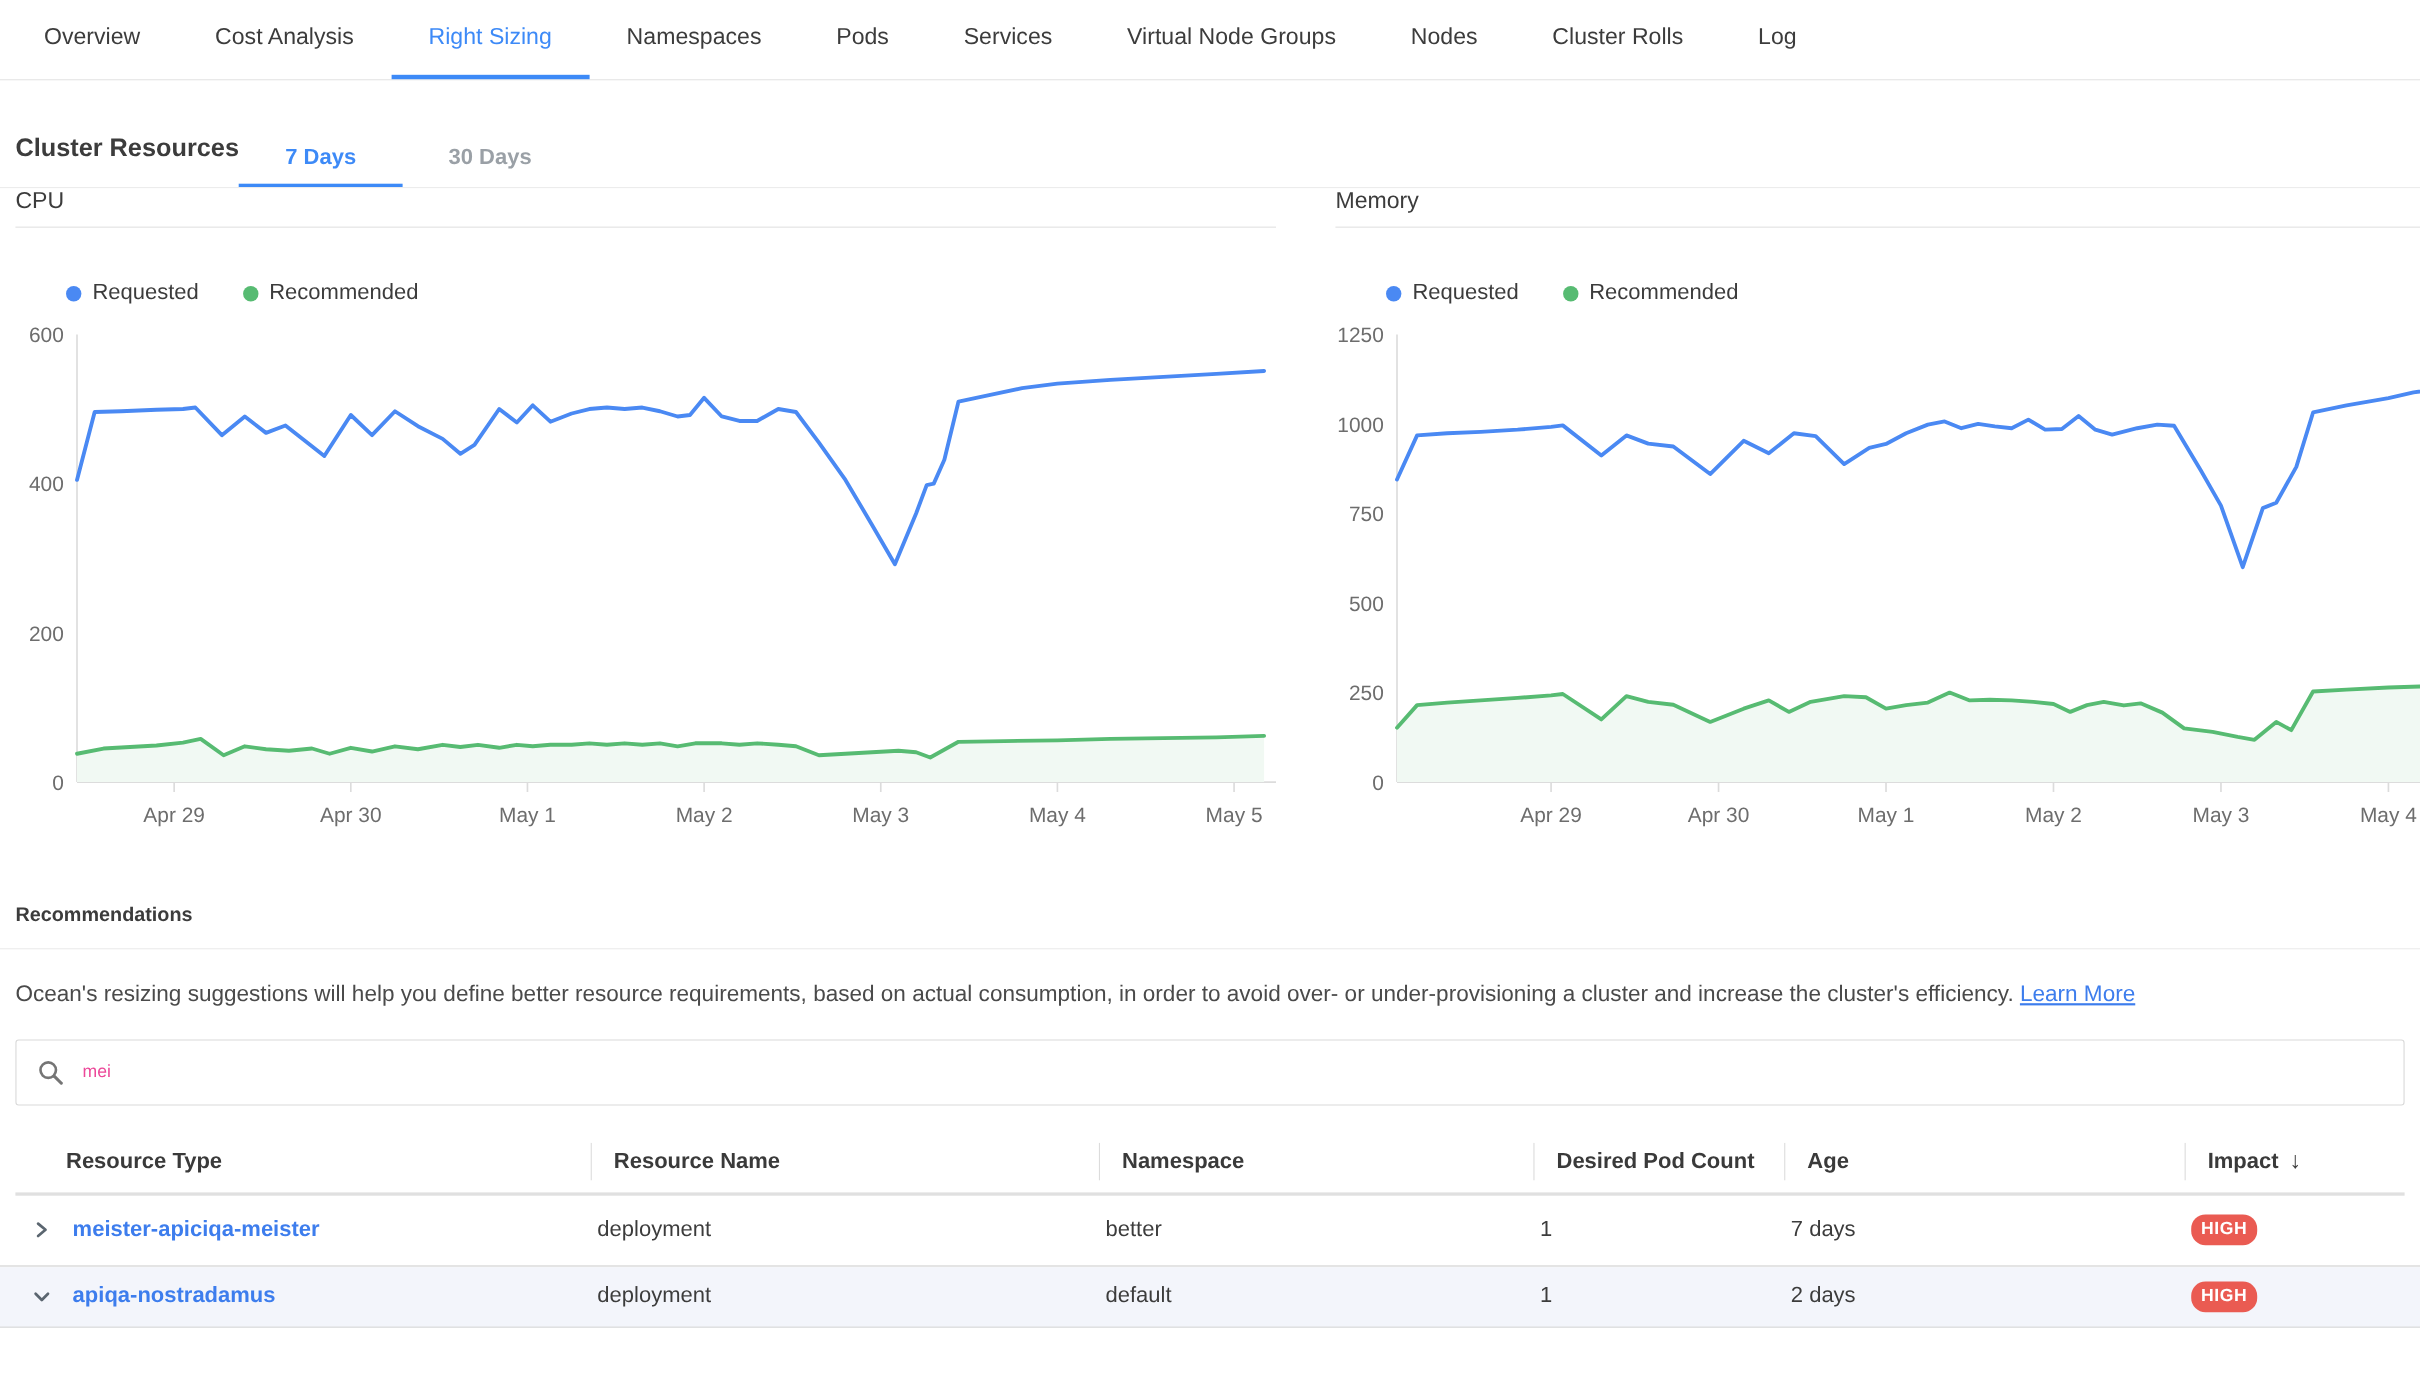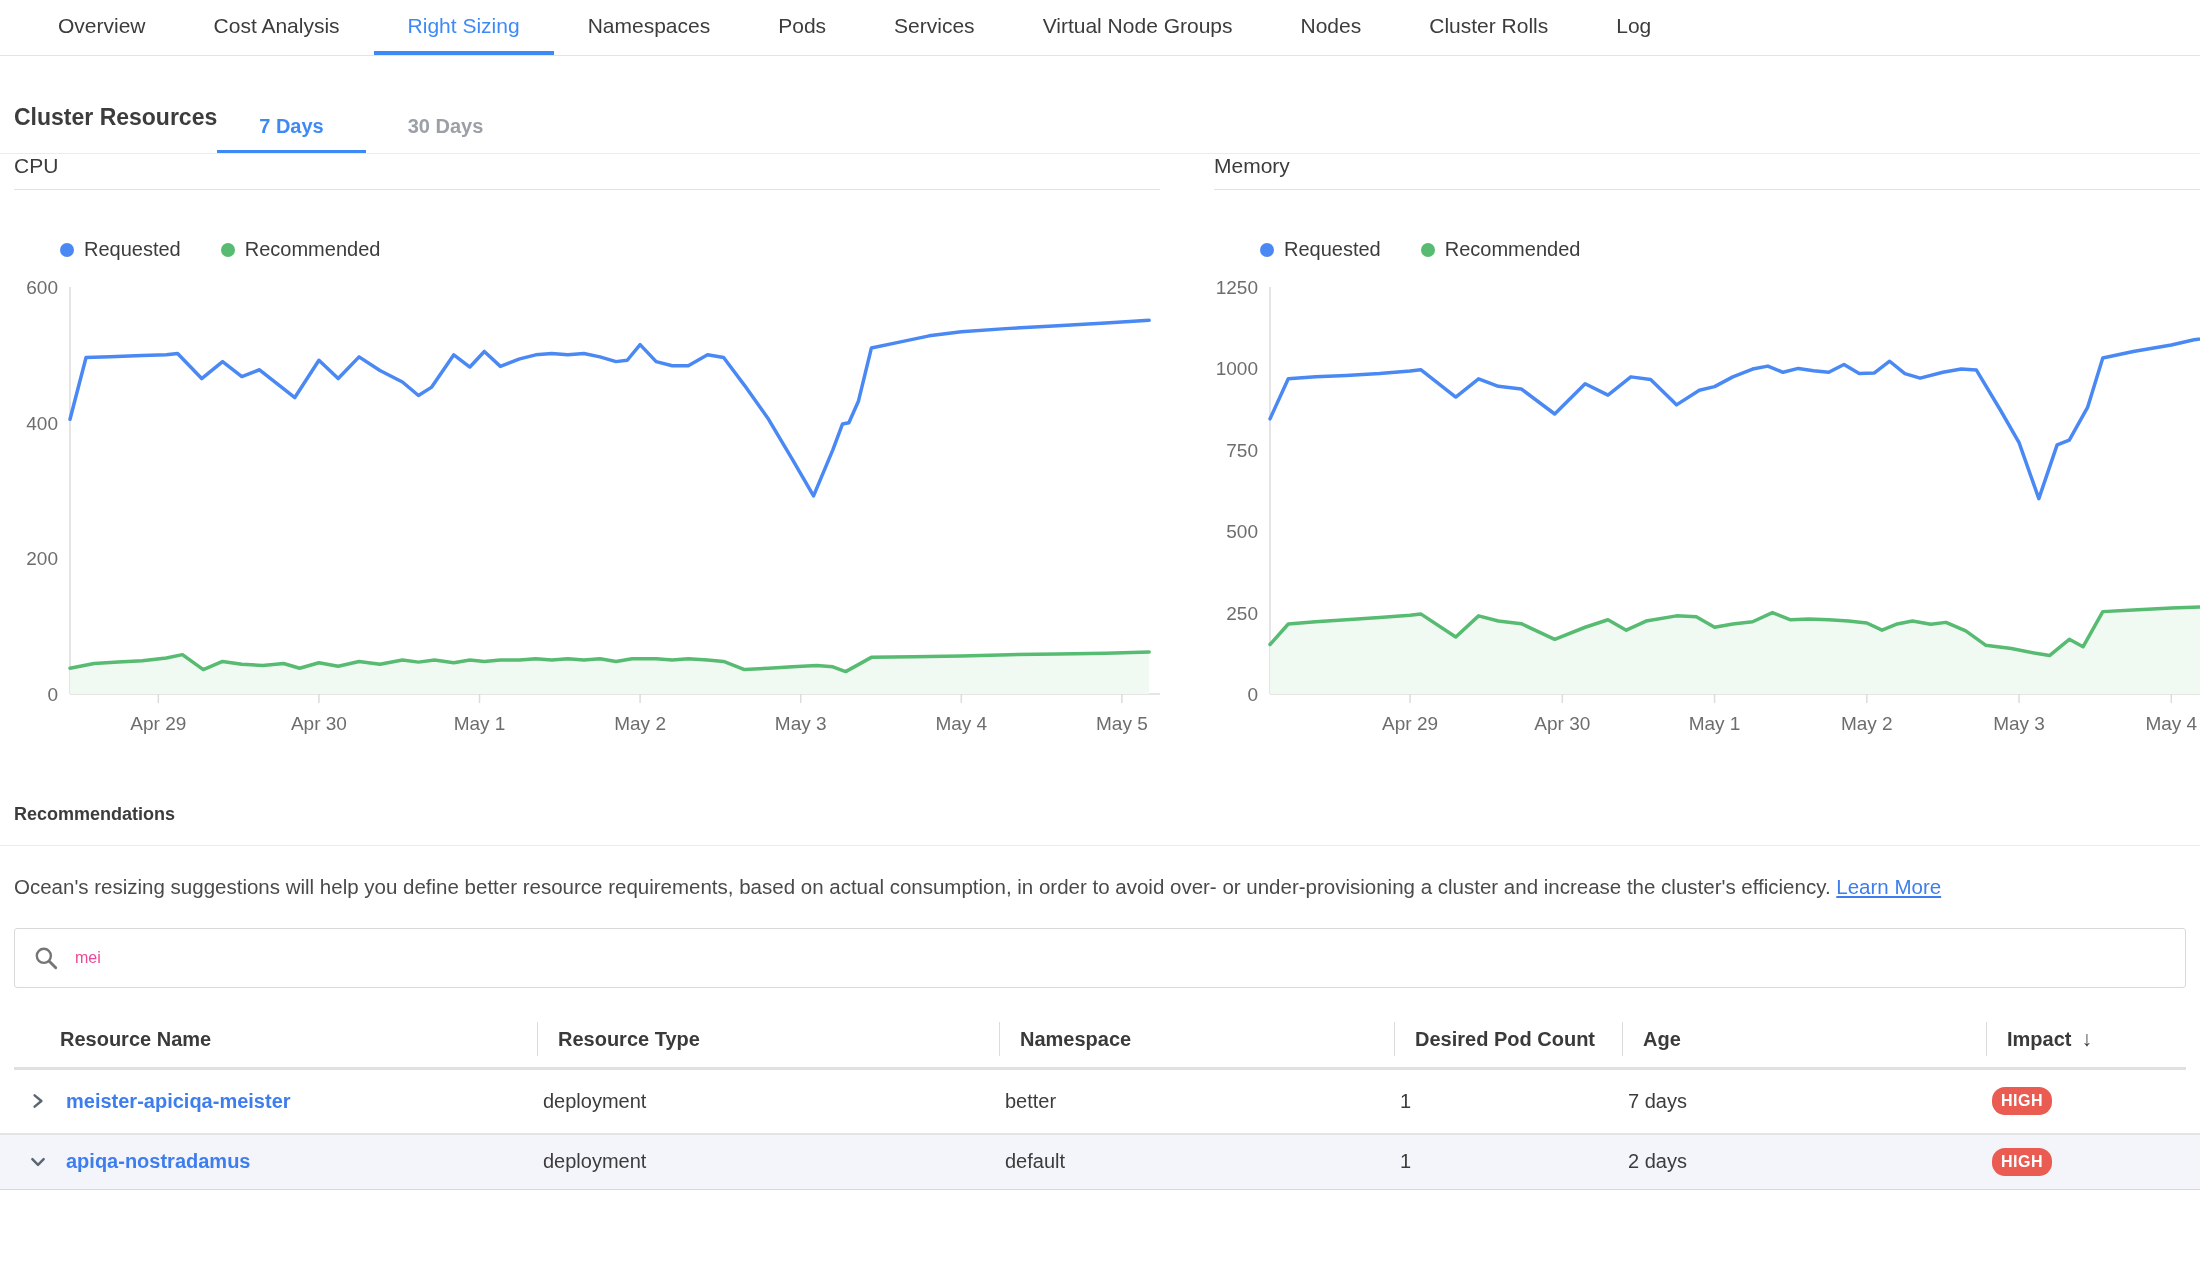--- a/index.html
+++ b/index.html
@@ -1,20 +1,20 @@
 <!DOCTYPE html>
 <html><head>
 <meta charset="utf-8">
 <style>
   * { margin:0; padding:0; box-sizing:border-box; }
   html,body { width:2200px; height:1264px; overflow:hidden; background:#fff;
     font-family:"Liberation Sans", sans-serif; color:#3c3c3c; }
 
   
-  .tabbar { display:flex; align-items:stretch; height:56px; border-bottom:1px solid #e4e4e4; padding-left:24px; }
+  .tabbar { display:flex; align-items:stretch; height:73px; border-bottom:1px solid #e4e4e4; padding-left:6px; }
   .tab { display:flex; align-items:center; padding:0 34px; font-size:21px; color:#3c3c3c;
     cursor:pointer; border-bottom:4px solid transparent; white-space:nowrap; }
   .tab.active { color:#3d8af7; border-bottom-color:#3d8af7; font-weight:400; }
 
   
   .page-header { display:flex; justify-content:flex-start; align-items:flex-end;
     padding:0 14px; border-bottom:1px solid #ececec; margin-top:0; }
   .page-title { font-size:23px; font-weight:700; color:#3c3c3c; padding:48px 0 22px; }
   .range-tabs { display:flex; }
   .range-tab { font-size:20px; font-weight:700; color:#9aa0a6; padding:0 42px 12px;
@@ -177,22 +177,22 @@
 <div class="searchbox">
   <svg width="26" height="26" viewBox="0 0 24 24">
     <circle cx="10" cy="10" r="6.5" fill="none" stroke="#757575" stroke-width="2.2"></circle>
     <line x1="15" y1="15" x2="21" y2="21" stroke="#757575" stroke-width="2.6" stroke-linecap="round"></line>
   </svg>
   <input type="text" value="mei" style="">
 </div>
 
 <div class="table">
   <div class="thead">
+    <div class="th">Resource Type</div>
     <div class="th">Resource Name</div>
-    <div class="th">Resource Type</div>
     <div class="th">Namespace</div>
     <div class="th">Desired Pod Count</div>
     <div class="th">Age</div>
     <div class="th">
       <span>Impact</span>
       <span class="sort-arrow">↓</span>
     </div>
   </div>
 
   <div class="trow">

